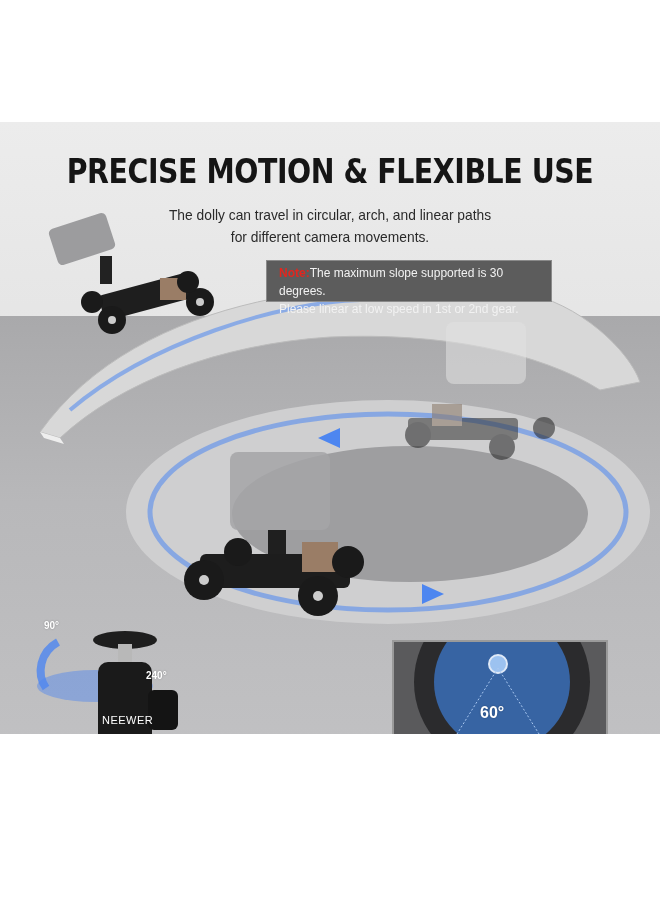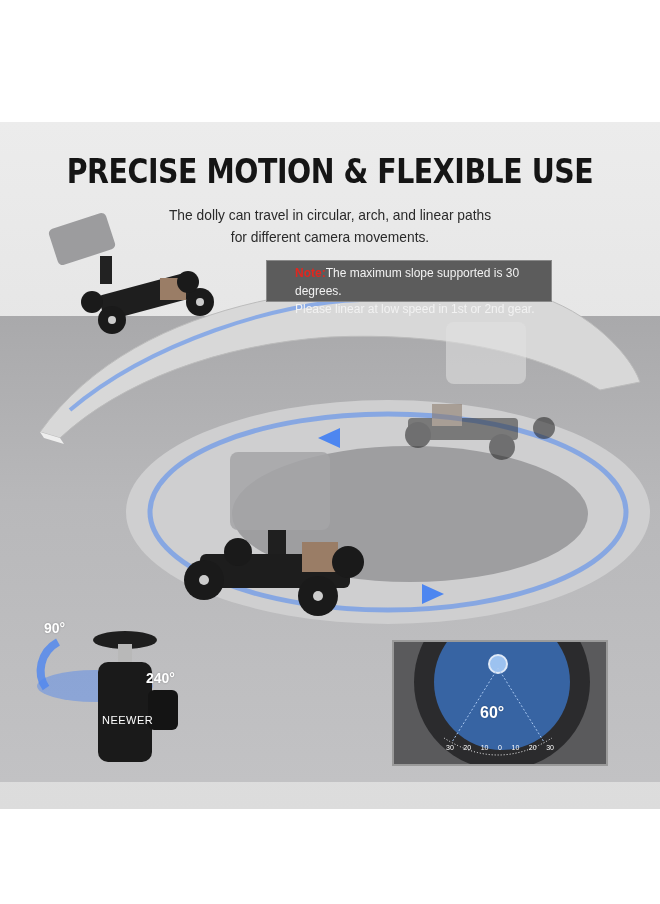--- a/index.html
+++ b/index.html
@@ -1,33 +1,33 @@
 <!DOCTYPE html>
 <html><head>
 <meta charset="utf-8">
 <style>
   html, body { margin: 0; padding: 0; background: #ffffff; }
   body { width: 660px; height: 904px; position: relative; overflow: hidden; font-family: "Liberation Sans", sans-serif; }
-  .frame { position: absolute; left: 0; top: 122px; width: 660px; height: 687px; overflow: hidden;
+  .frame { position: absolute; left: 0; top: 122px; width: 660px; height: 612px; overflow: hidden;
            background: linear-gradient(180deg, #ececec 0%, #e6e6e6 30%, #dcdcdc 100%); }
   .floor { position: absolute; left: 0; top: 194px; width: 660px; height: 466px;
            background: linear-gradient(180deg, #a9a9ab 0%, #b8b8ba 40%, #c2c2c4 100%); }
   .title { position: absolute; left: 0; top: 30px; width: 660px; text-align: center;
            font-family: "DejaVu Sans", sans-serif; font-weight: bold; font-size: 33px; letter-spacing: -0.5px;
            color: #151515; transform: scaleX(0.86); transform-origin: center; }
   .subtitle { position: absolute; left: 0; top: 82px; width: 660px; text-align: center;
               font-size: 15px; line-height: 22px; color: #2a2a2a; transform: scaleX(0.92); }
   .note { position: absolute; left: 266px; top: 138px; width: 286px; height: 42px; background: #5c5c5c;
-          color: #f2f2f2; font-size: 12px; line-height: 18px; padding: 3px 0 0 28px; box-sizing: border-box;
+          color: #f2f2f2; font-size: 12px; line-height: 18px; padding: 3px 0 0 12px; box-sizing: border-box;
           border: 1px solid #8a8a8a; }
   .note .red { color: #e2261f; font-weight: bold; }
   .arch { position: absolute; left: 0; top: 0; }
   .inset { position: absolute; left: 392px; top: 518px; width: 212px; height: 122px; background: #5a5a5c;
            border: 2px solid #9a9a9a; overflow: hidden; }
-  .label { position: absolute; color: #ffffff; font-weight: bold; font-size: 14px; text-shadow: 0 0 2px rgba(0,0,0,.3); }
+  .label { position: absolute; color: #ffffff; font-weight: bold; font-size: 10px; text-shadow: 0 0 2px rgba(0,0,0,.3); }
   .brand { position: absolute; color: #ffffff; font-weight: normal; font-size: 11px; letter-spacing: .5px; }
 </style>
 </head>
 <body>
 
 <div class="frame">
   <div class="floor"></div>
 
   <svg class="arch" width="660" height="660" viewBox="0 0 660 660">
 

